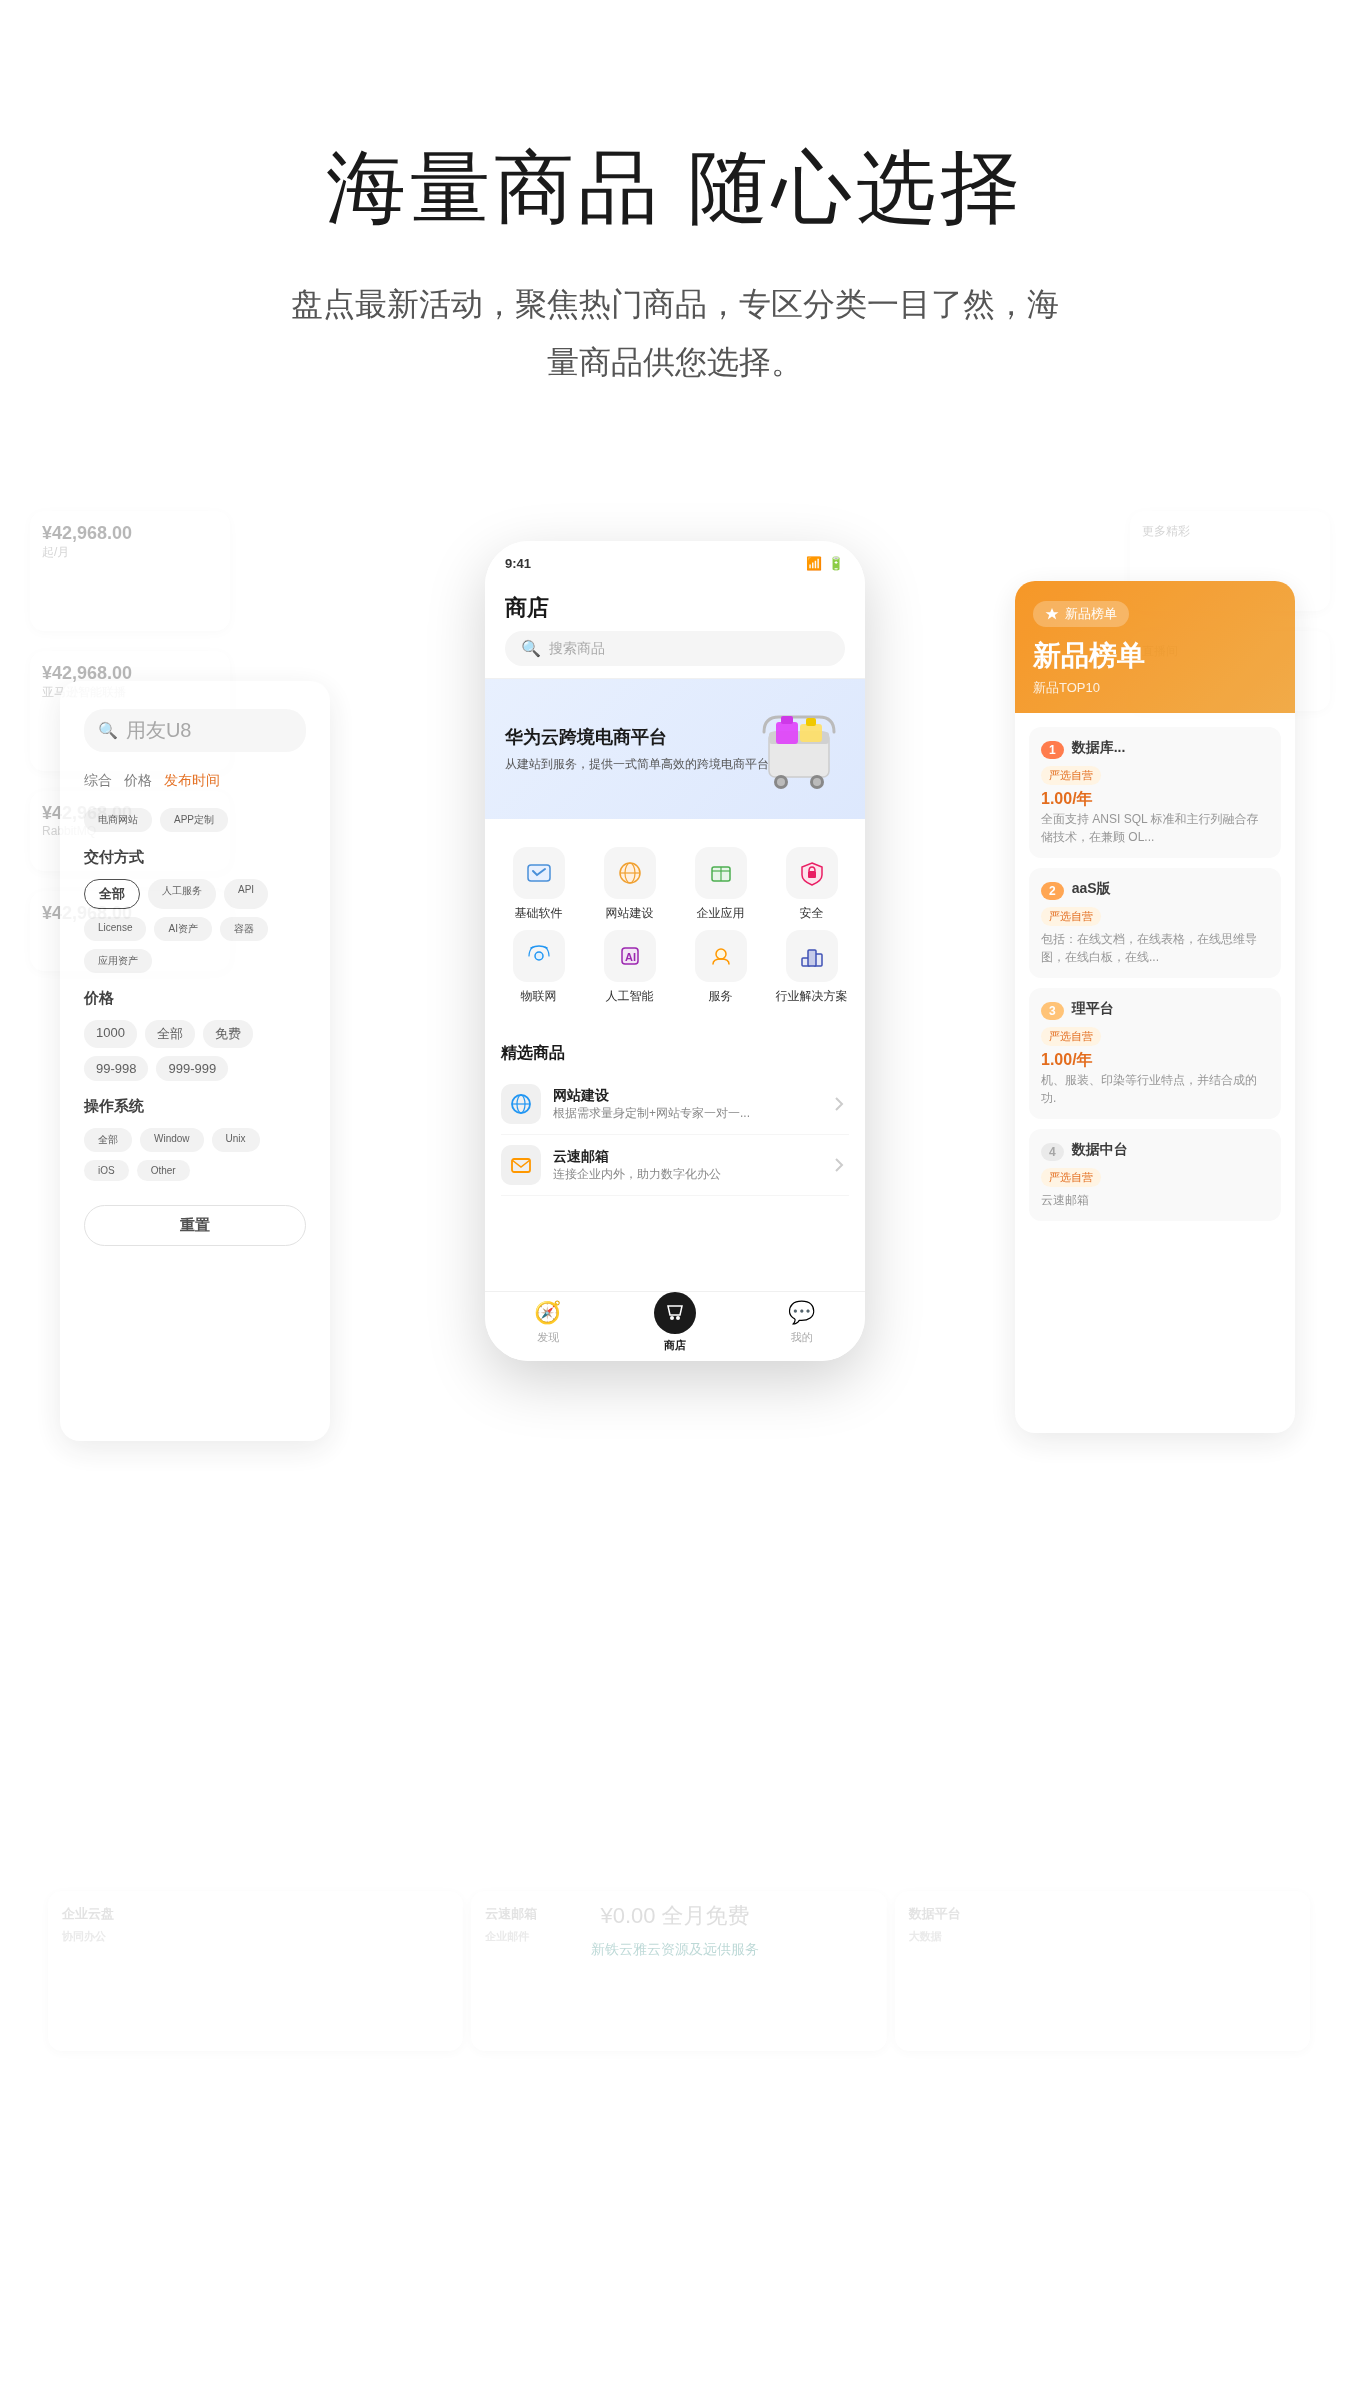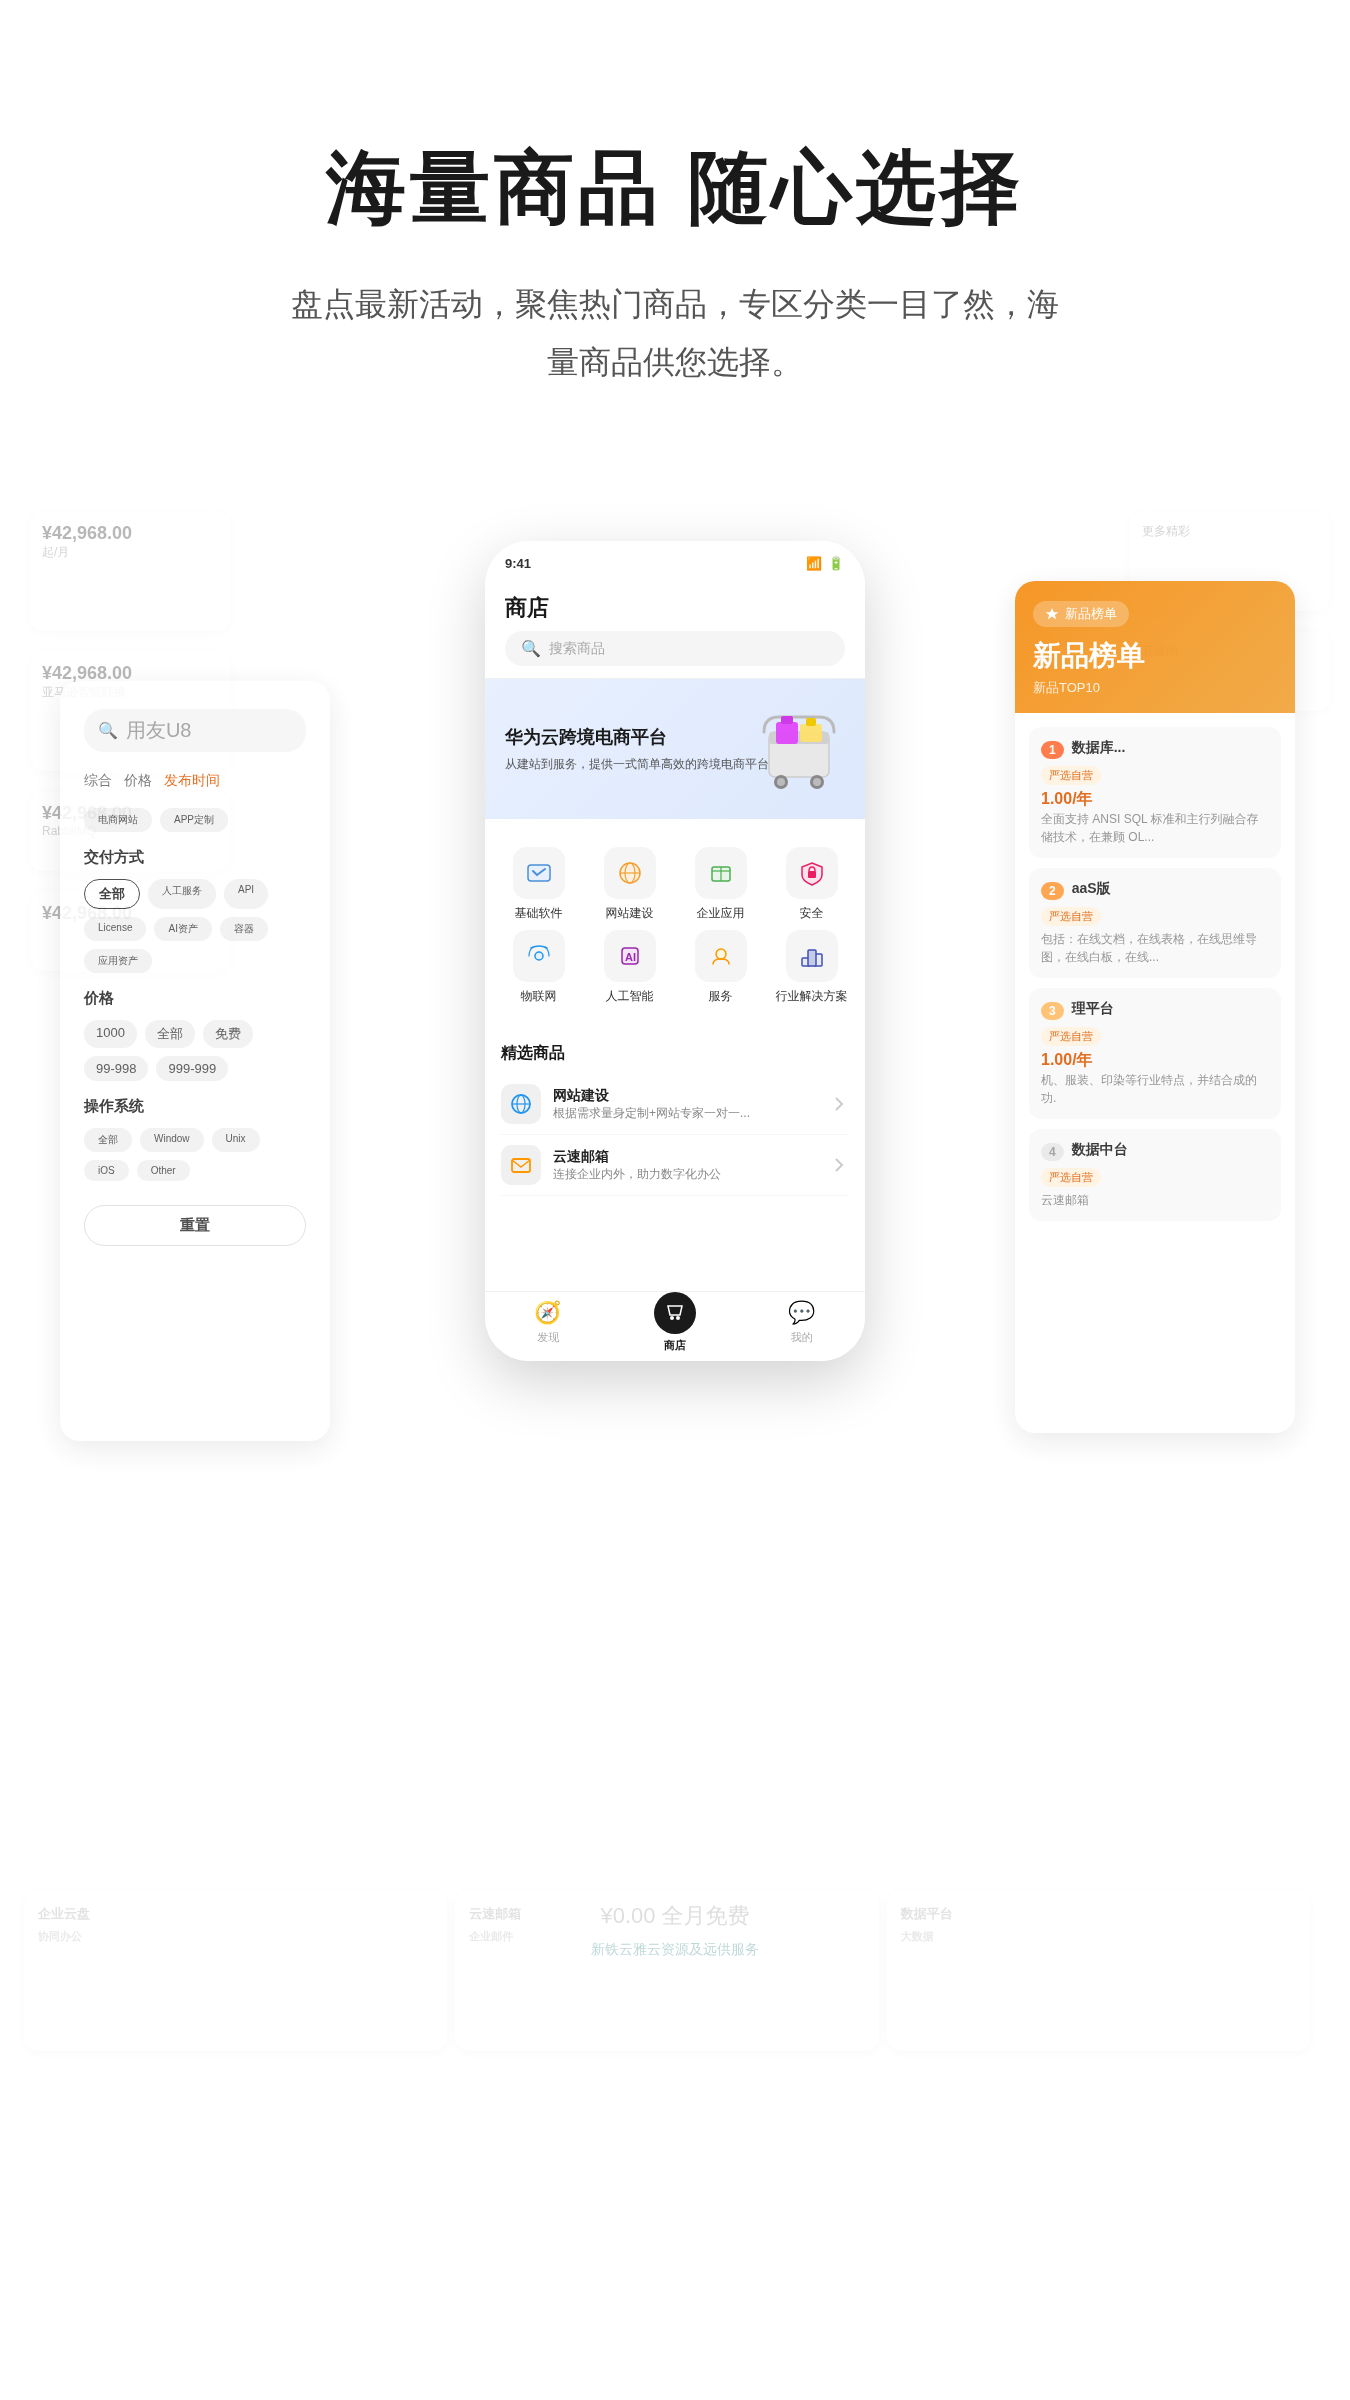--- a/index.html
+++ b/index.html
@@ -12,21 +12,21 @@
       position: relative;
     }
 
     
     .hero {
       text-align: center;
       padding: 140px 80px 60px;
     }
     .hero-title {
       font-size: 80px;
-      font-weight: 700;
+      font-weight: 400;
       color: #1a1a1a;
       letter-spacing: 4px;
       line-height: 1.2;
       margin-bottom: 40px;
     }
     .hero-subtitle {
       font-size: 32px;
       color: #555;
       line-height: 1.8;
       max-width: 780px;
@@ -359,21 +359,21 @@
     }
     .scatter-name {
       font-size: 12px;
       color: #888;
     }
 
     
     .bottom-cards-row {
       position: absolute;
       bottom: 80px;
-      left: 24px;
+      left: 48px;
       right: 40px;
       display: flex;
       gap: 8px;
       z-index: 2;
       opacity: 0.4;
       font-weight: bold;
     }
     .bottom-card-item {
       flex: 1;
       background: #fff;

